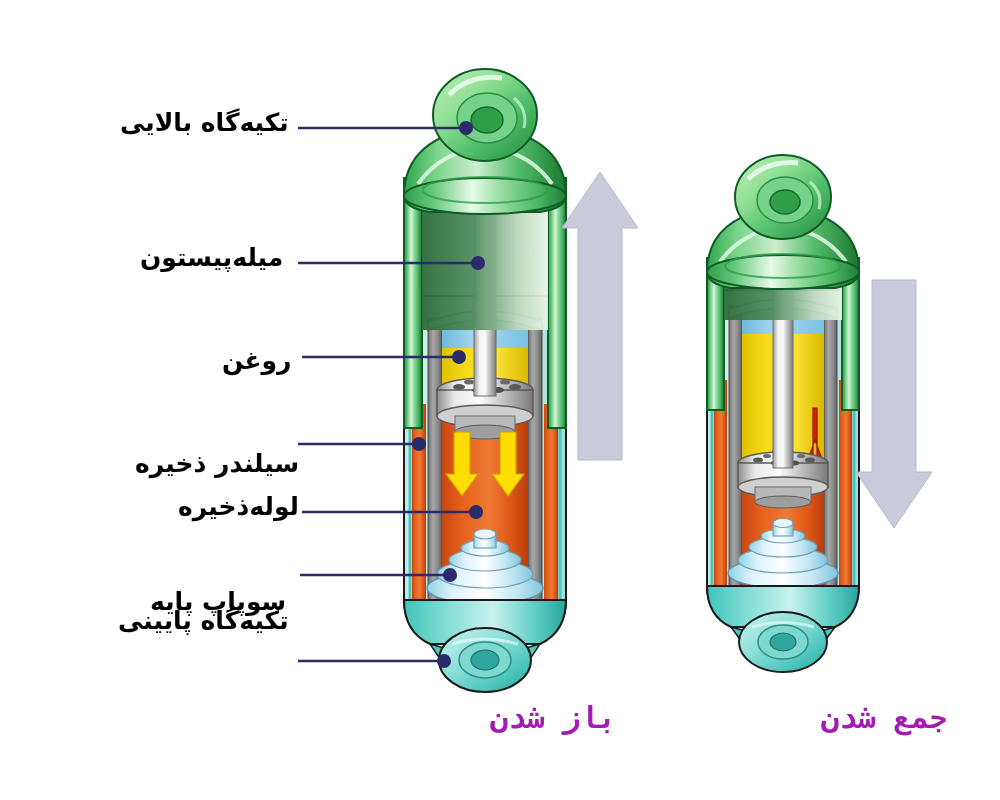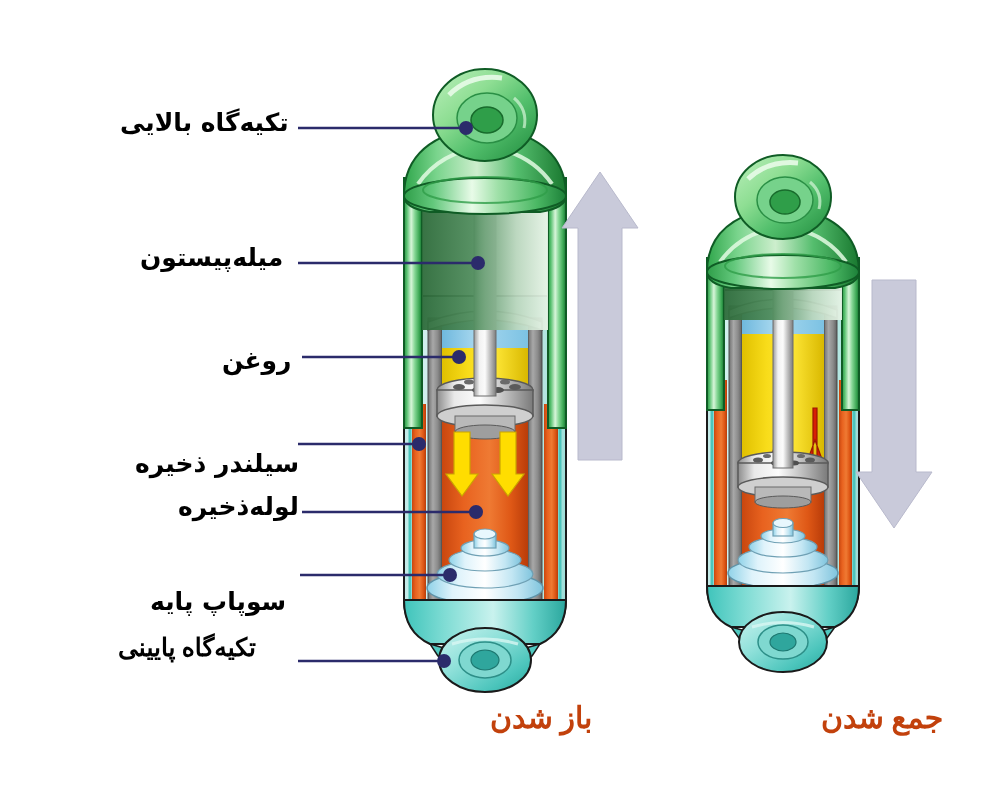--- a/index.html
+++ b/index.html
@@ -17,24 +17,24 @@
     font-size:25px;
     color:#000000;
     direction:rtl;
     unicode-bidi:bidi-override;
     text-align:right;
     white-space:nowrap;
     letter-spacing:-0.5px;
   }
   .caption{
     position:absolute;
-    font-family:Liberation Serif, serif;
+    font-family:Liberation Mono, monospace;
     font-weight:bold;
     font-size:30px;
-    color:#c2410c;
+    color:#a21caf;
     direction:rtl;
     text-align:center;
     white-space:nowrap;
   }
 </style>
 </head>
 <body>
 
 <div id="stage">
 
@@ -357,21 +357,21 @@
       </g>
   </svg>
 
   <div id="label-layer">
       <div class="lbl" style="left: 120px; top: 108px;">تکیه‌گاه بالایی</div>
       <div class="lbl" style="left: 140px; top: 243px;">میله‌پیستون</div>
       <div class="lbl" style="left: 222px; top: 346px;">روغن</div>
       <div class="lbl" style="left: 135px; top: 425px; margin-top: 24px;">سیلندر ذخیره</div>
       <div class="lbl" style="left: 178px; top: 492px;">لوله‌ذخیره</div>
       <div class="lbl" style="left: 150px; top: 554px; margin-top: 33px;">سوپاپ پایه</div>
-      <div class="lbl" style="left: 118px; top: 633px; font-family: Liberation Serif, serif;">تکیه‌گاه پایینی</div>
+      <div class="lbl" style="left: 118px; top: 606px;">تکیه‌گاه پایینی</div>
     </div>
 
   <div id="caption-layer">
       <div class="caption" style="left: 490px; top: 700px;">باز شدن</div>
       <div class="caption" style="left: 821px; top: 700px;">جمع شدن</div>
     </div>
 
 </div>
 
 </body></html>

